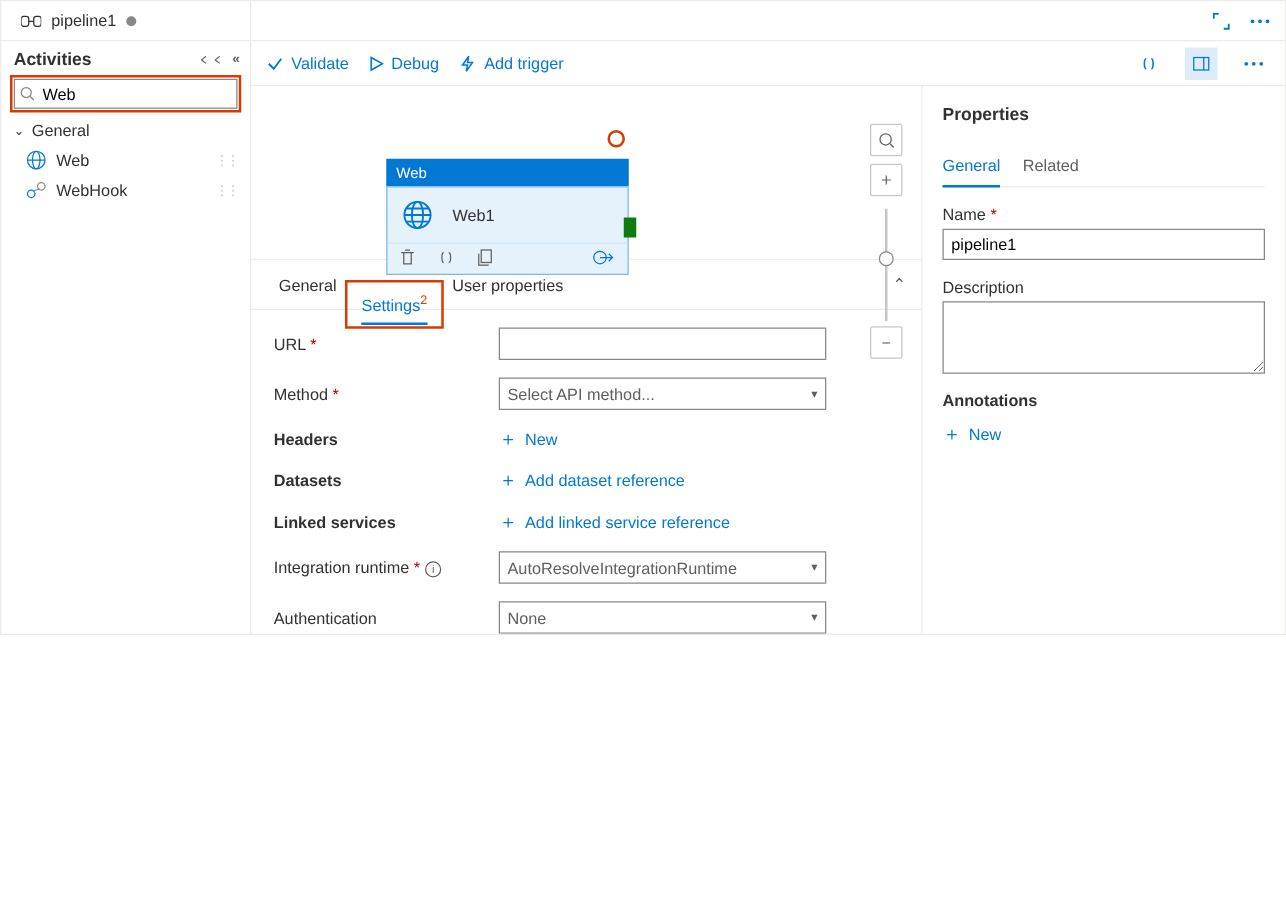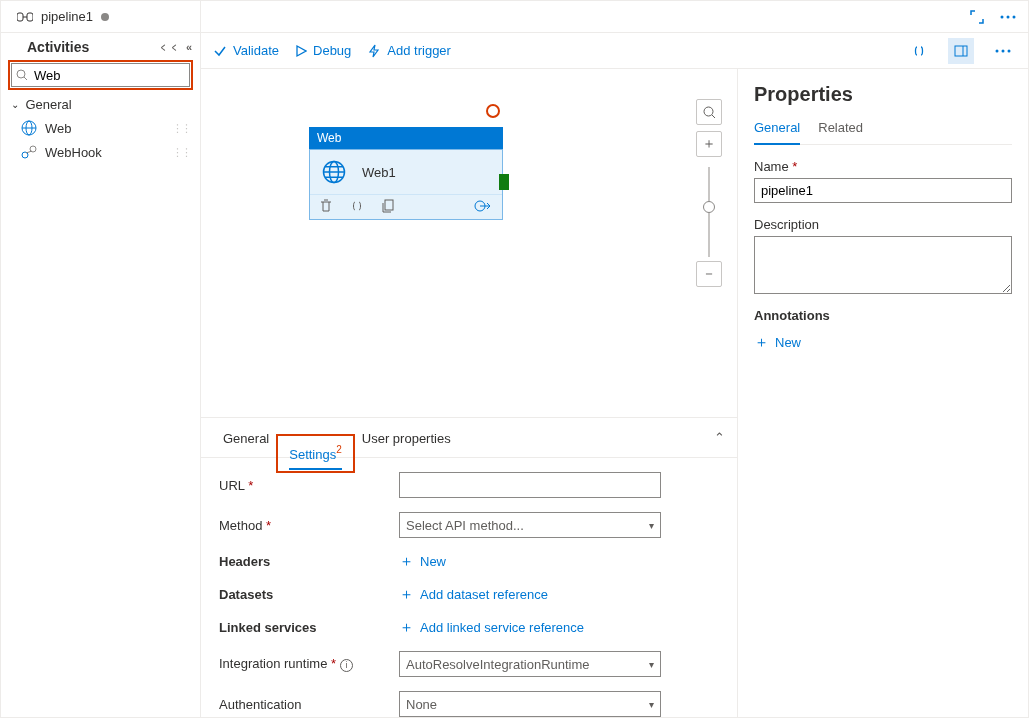--- a/index.html
+++ b/index.html
@@ -1,21 +1,21 @@
 <!DOCTYPE html>
 <html><head>
 <meta charset="utf-8">
 <style>
   * { box-sizing: border-box; }
   body { margin:0; font-family: "Segoe UI", Arial, sans-serif; font-size:13px; color:#323130; background:#fff;}
-  .root { display:flex; width:1029px; height:718px; border:1px solid #edebe9; }
+  .root { display:flex; width:1029px; height:508px; border:1px solid #edebe9; }
   
   .sidebar { width:200px; display:flex; flex-direction:column; border-right:1px solid #edebe9;}
   .sidebar-header { display:flex; align-items:center; padding:6px 8px 4px 10px; font-size:14px; font-weight:600;}
-  .sidebar-header .title { flex:1;margin-left:16px;}
+  .sidebar-header .title { flex:1;}
   .chevrons { color:#605e5c; font-size:11px; }
   .search-wrap { padding:4px 10px 6px 10px;}
   .search-box { display:flex; align-items:center; border:1px solid #8a8886; height:24px; padding:0 4px;}
   .search-box .icon { color:#8a8886; font-size:12px; margin-right:4px;}
   .search-box input { border:none; outline:none; font-size:13px; flex:1; height:100%; background:transparent;}
   .highlight-red { outline:2px solid #d83b01; outline-offset:1px;}
   .activity-group { display:flex; align-items:center; padding:4px 10px; color:#323130; cursor:pointer;}
   .activity-group .chev { font-size:10px; margin-right:6px;}
   .activity-item { display:flex; align-items:center; padding:4px 10px 4px 20px; cursor:grab;}
   .activity-item .handle { margin-left:auto; color:#c8c6c4; letter-spacing:-2px; font-size:11px;}
@@ -65,21 +65,21 @@
   .tinput, .tselect { height:26px; border:1px solid #8a8886; padding:0 6px; font-size:13px; background:#fff; color:#605e5c;}
   .tinput { width:262px;}
   .tselect { width:262px; display:flex; align-items:center; justify-content:space-between;}
   .chev-down{font-size:10px;color:#605e5c;}
   .linklike { color:#0078d4; display:inline-flex; align-items:center; gap:6px; cursor:pointer;}
   .plus { font-size:15px; font-weight:400;}
   .checkbox{ width:16px;height:16px;border:1px solid #605e5c; background:#fff;}
   .info-badge{ display:inline-flex; width:13px;height:13px;border:1px solid #605e5c;border-radius:50%;align-items:center;justify-content:center;font-size:9px;color:#605e5c; margin-left:4px;}
   
   .props { width:290px; padding:14px 16px; display:flex; flex-direction:column;}
-  .props h3 { margin:0 0 14px 0; font-size:20px;}
+  .props h3 { margin:0 0 26px 0; font-size:14px;}
   .prop-tabs { display:flex; gap:18px; border-bottom:1px solid #edebe9; margin-bottom:14px;}
   .prop-tabs .pt { padding-bottom:8px; cursor:pointer; color:#605e5c;}
   .prop-tabs .pt.active{ color:#0078d4; border-bottom:2px solid #0078d4; margin-bottom:-1px;}
   .props label{ display:block; font-size:13px; margin-bottom:4px;}
   .props input.full, .props textarea.full{ width:100%; border:1px solid #8a8886; font-size:13px; padding:4px 6px; font-family:inherit;}
   .props textarea.full{ height:58px; resize:both;}
   svg { display:block;}
 </style>
 </head>
 <body>

